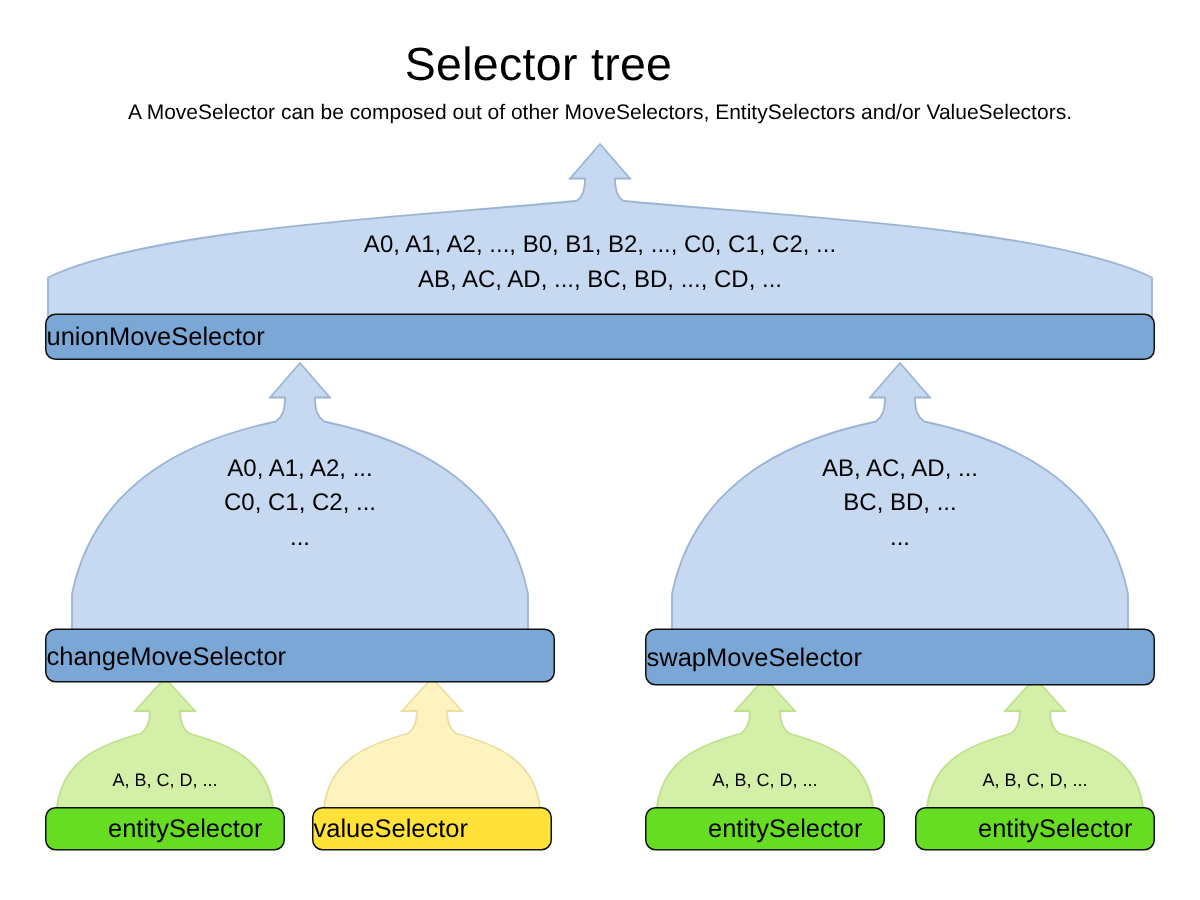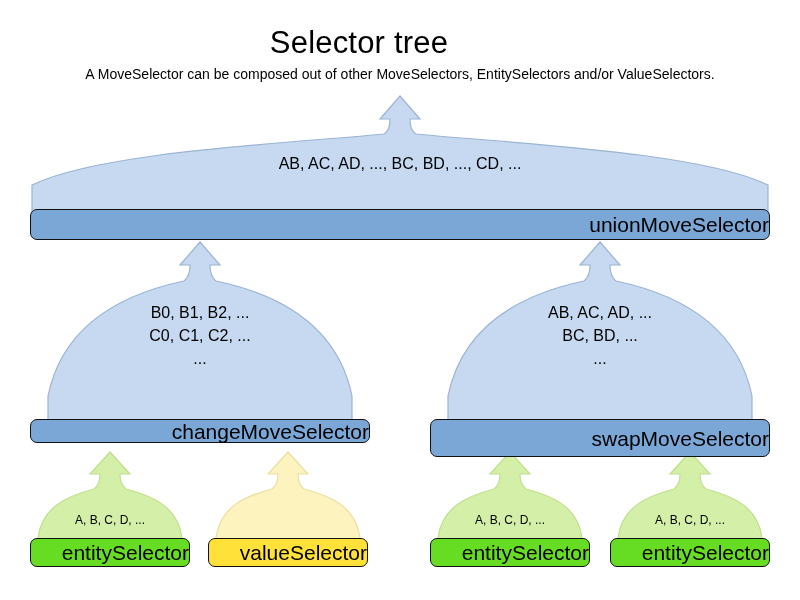--- a/index.html
+++ b/index.html
@@ -54,22 +54,22 @@
   }
 
   
   .node-bar {
     position: absolute;
     box-sizing: border-box;
     border: 1.6px solid #111111;
     border-radius: 7px;
     display: flex;
     align-items: center;
-    justify-content: flex-end;
-    font-size: 21px;
+    justify-content: flex-start;
+    font-size: 17px;
     line-height: 1;
     color: #000000;
     white-space: nowrap;
   }
   .node-bar.blue   { background: #7ba7d7; }
   .node-bar.green  { background: #66dd22; padding-left: 41px; }
   .node-bar.yellow { background: #ffe13a; }
 
   
   .node-text {
@@ -166,25 +166,26 @@
              C 732 496 758 506 762 538
              L 762 552
              L 618 552
              L 618 538
              C 622 506 648 496 674 489
              C 678 486 680 482 680 474
              L 670 474 Z"></path>
   </svg>
 
   <div class="node-text" style="left:32px; top:152px; width:736px;">
+    <span class="tl">A0, A1, A2, ..., B0, B1, B2, ..., C0, C1, C2, ...</span>
     <span class="tl">AB, AC, AD, ..., BC, BD, ..., CD, ...</span>
   </div>
 
   <div class="node-text" style="left:48px; top:301px; width:304px;">
-    <span class="tl">B0, B1, B2, ...</span>
+    <span class="tl">A0, A1, A2, ...</span>
     <span class="tl">C0, C1, C2, ...</span>
     <span class="tl">...</span>
   </div>
 
   <div class="node-text" style="left:448px; top:301px; width:304px;">
     <span class="tl">AB, AC, AD, ...</span>
     <span class="tl">BC, BD, ...</span>
     <span class="tl">...</span>
   </div>
 
@@ -198,33 +199,33 @@
   </div>
 
   <div class="node-text small" style="left:618px; top:512px; width:144px;">
     <span class="tl">A, B, C, D, ...</span>
   </div>
 
   <div class="node-bar blue" style="left:30px; top:209px; width:740px; height:31px;">
     <span>unionMoveSelector</span>
   </div>
 
-  <div class="node-bar blue" style="left:30px; top:419px; width:340px; height:24px;">
+  <div class="node-bar blue" style="left:30px; top:419px; width:340px; height:36px;">
     <span>changeMoveSelector</span>
   </div>
 
   <div class="node-bar blue" style="left:430px; top:419px; width:340px; height:38px;">
     <span>swapMoveSelector</span>
   </div>
 
   <div class="node-bar green" style="left:30px; top:538px; width:160px; height:29px;">
     <span>entitySelector</span>
   </div>
 
-  <div class="node-bar yellow" style="left:208px; top:538px; width:160px; height:29px;padding-left:48px;">
+  <div class="node-bar yellow" style="left:208px; top:538px; width:160px; height:29px;">
     <span>valueSelector</span>
   </div>
 
   <div class="node-bar green" style="left:430px; top:538px; width:160px; height:29px;">
     <span>entitySelector</span>
   </div>
 
   <div class="node-bar green" style="left:610px; top:538px; width:160px; height:29px;">
     <span>entitySelector</span>
   </div>

